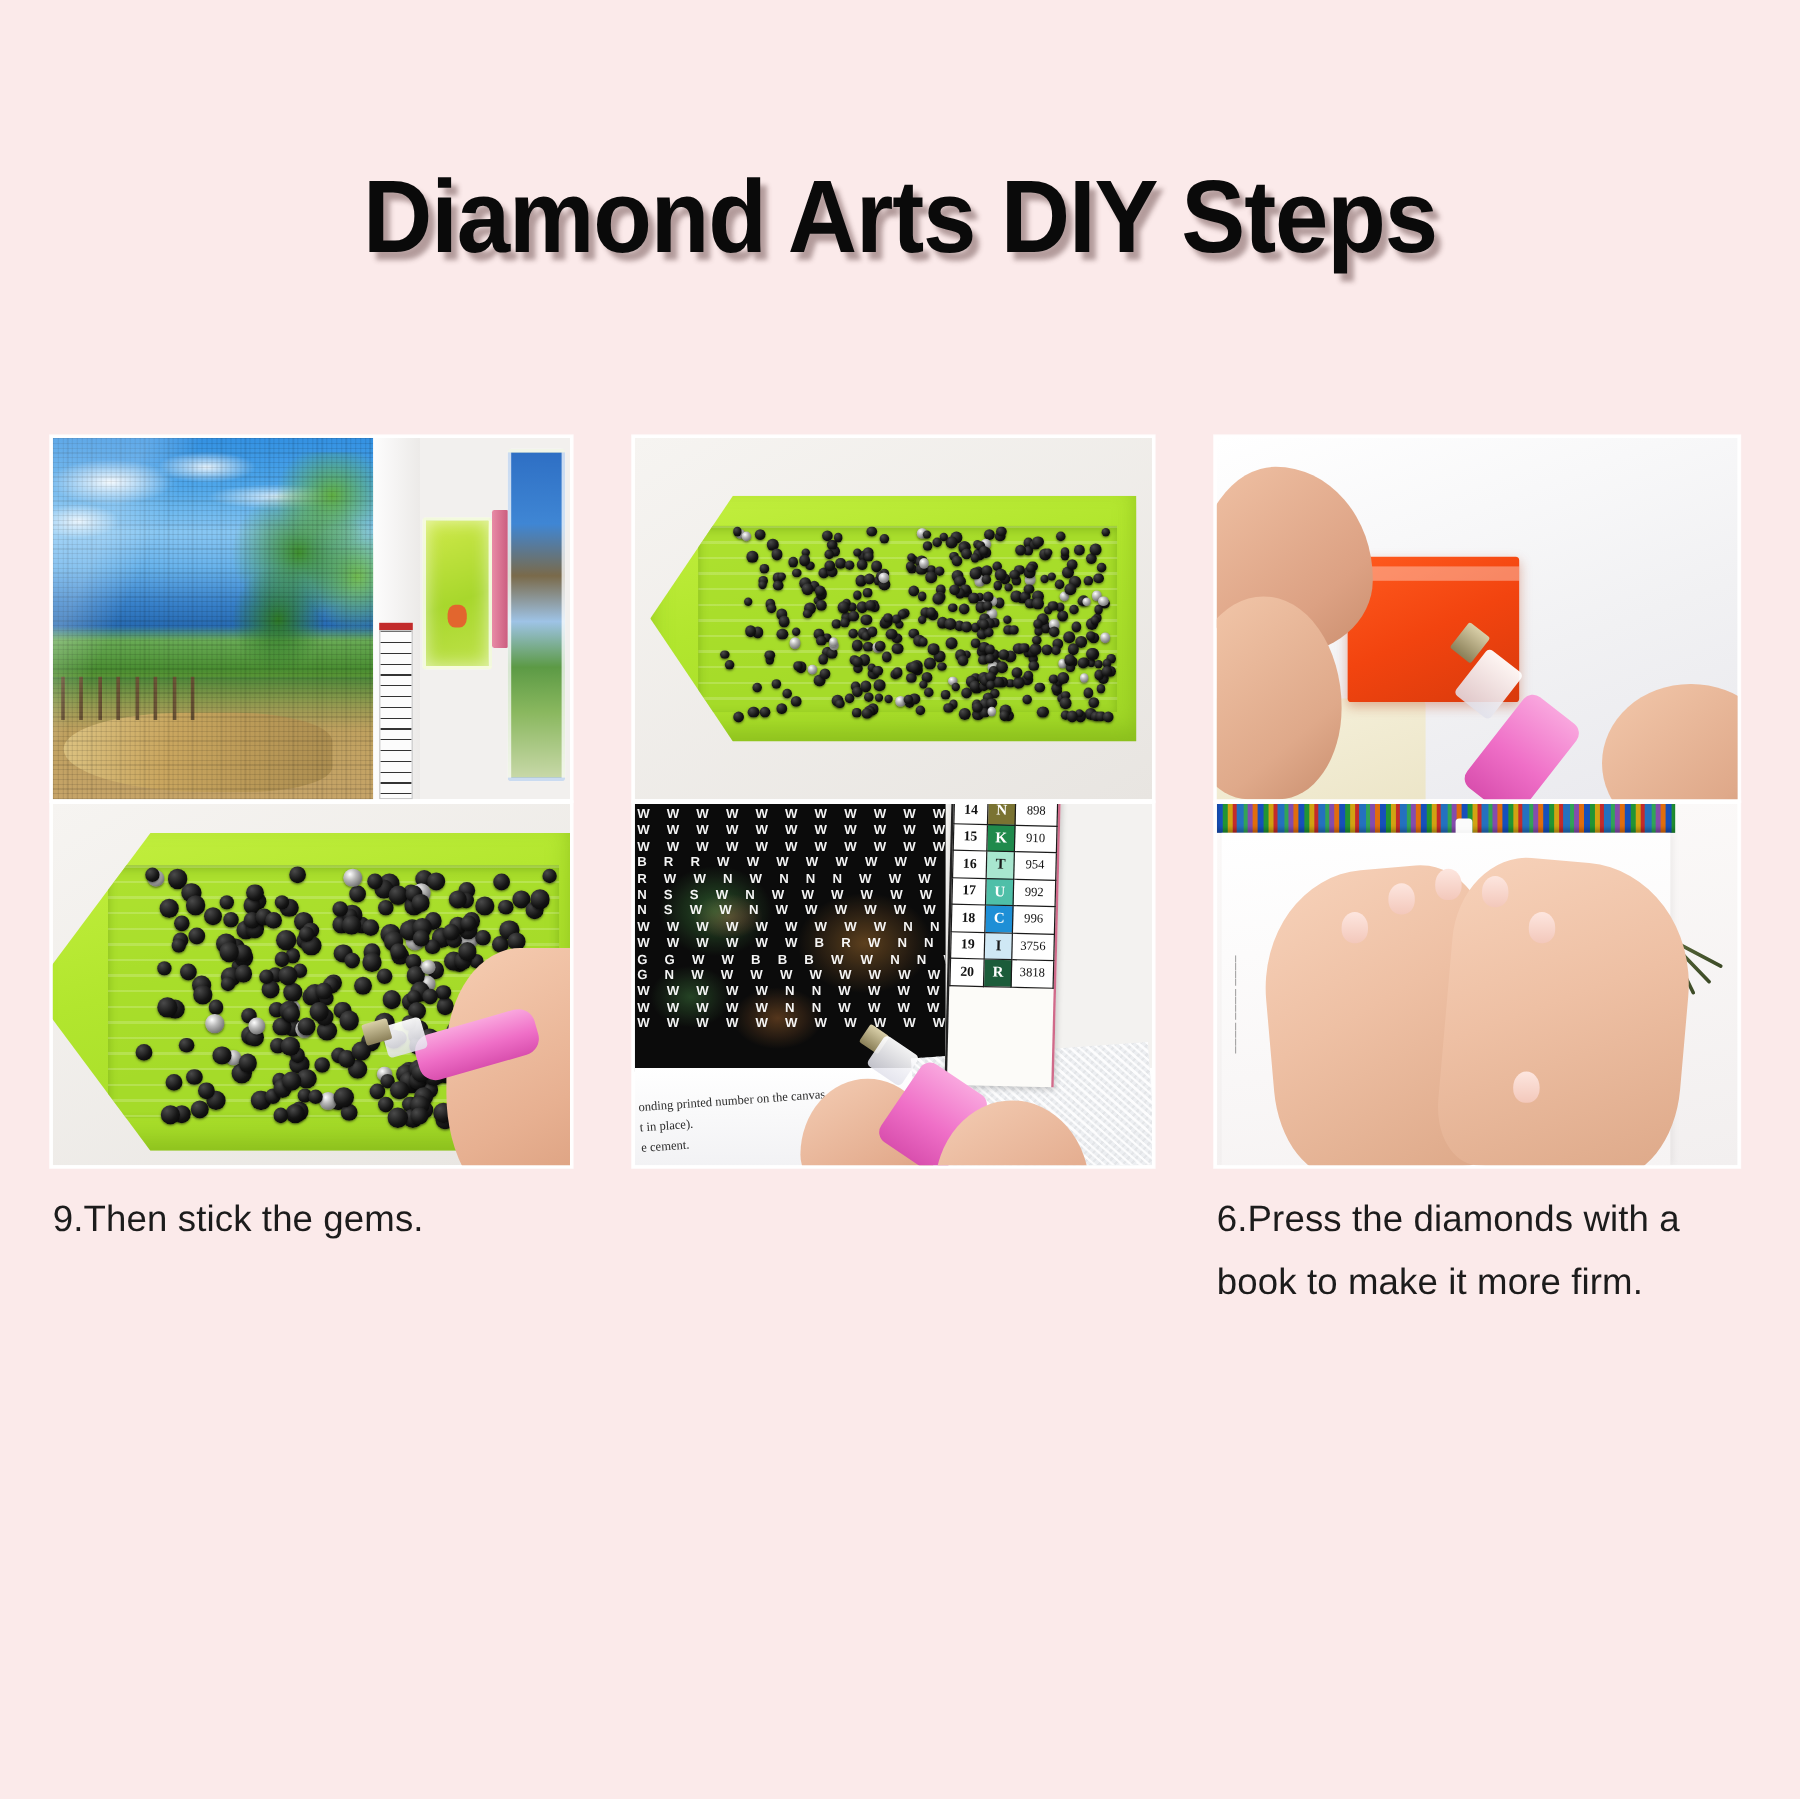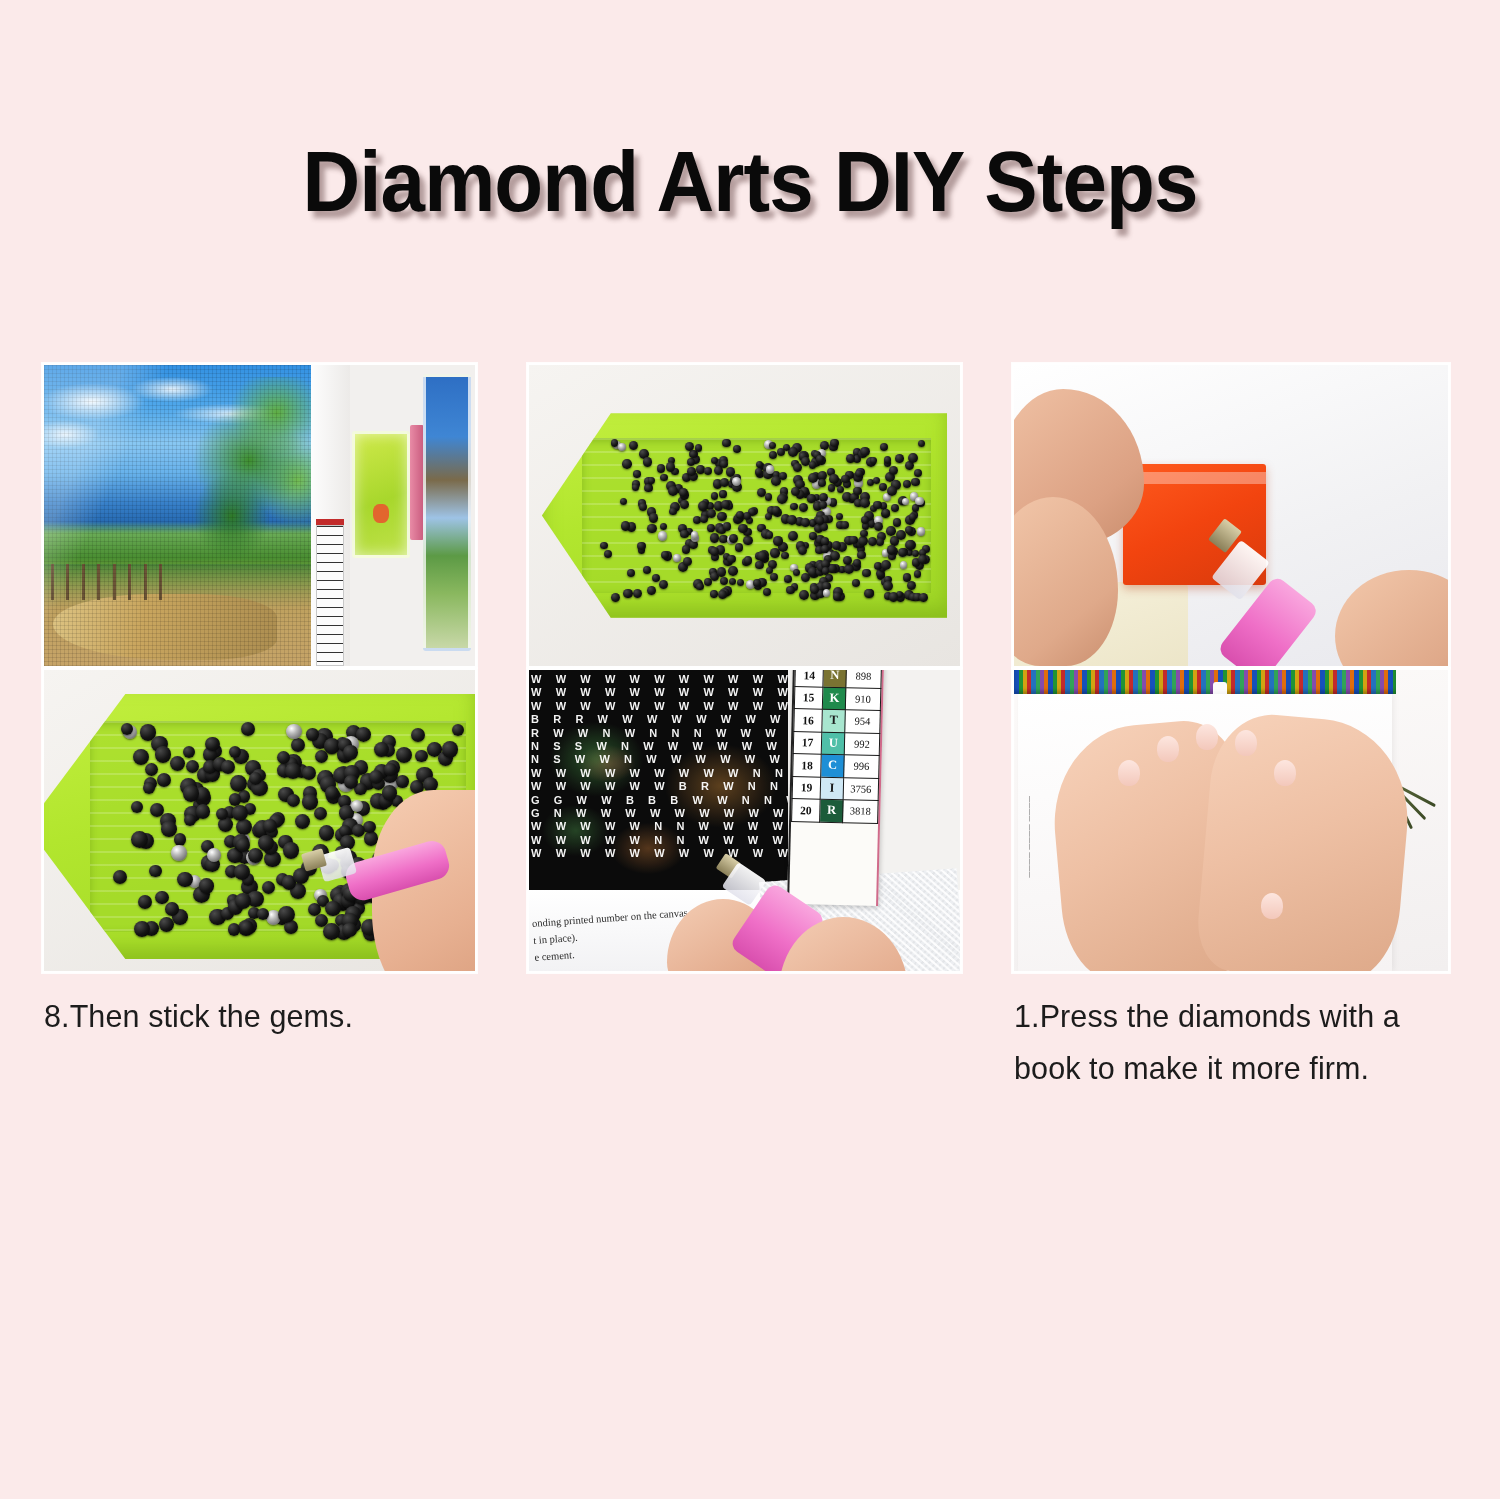--- a/index.html
+++ b/index.html
@@ -1148,21 +1148,21 @@
               <div class="gem" style="left: 93.3716%; top: 70.4831%; width: 14.1675px; height: 14.1675px;"></div>
               <div class="gem" style="left: 70.638%; top: 72.4986%; width: 15.8657px; height: 15.8657px;"></div>
               <div class="gem" style="left: 23.9161%; top: 85.7487%; width: 15.8148px; height: 15.8148px;"></div>
             </div>
         </div>
         <div class="hand" style="right:-10%; top:40%; width:34%; height:72%; border-radius:42% 30% 30% 40% / 40% 30% 34% 44%;"></div>
         <div class="pen-pink" style="right:6%; top:60%; width:24%; height:13%; transform:rotate(-16deg); border-radius:14px;"></div>
         <div class="pen-clear" style="right:28%; top:60%; width:8%; height:9%; transform:rotate(-16deg);"></div>
         <div class="pen-tip" style="right:35%; top:60%; width:5%; height:6%; transform:rotate(-16deg);"></div>
       </div>
-      <div class="caption">8.Then stick the gems.</div>
+      <div class="caption">9.Then stick the gems.</div>
     </div>
 
     <div class="cell spacer" style="grid-row:3; grid-column:2;"></div>
 
     <div class="cell row2" style="grid-row:3; grid-column:3;">
       <div class="photo">
         <div class="p5-bg"></div>
         <div class="p5-canvas">
           <div class="letters" id="letters">W W W W W W W W W W W W W W W
 W W W W W W W W W W W W W W W
@@ -1257,17 +1257,17 @@
         <div class="p6-hand left"></div>
         <div class="p6-hand right"></div>
         <div class="p6-nail" style="left:24%; top:30%;"></div>
         <div class="p6-nail" style="left:33%; top:22%;"></div>
         <div class="p6-nail" style="left:42%; top:18%;"></div>
         <div class="p6-nail" style="left:51%; top:20%;"></div>
         <div class="p6-nail" style="left:60%; top:30%;"></div>
         <div class="p6-nail" style="left:57%; top:74%;"></div>
         <div class="p6-side">————  ————  ————</div>
       </div>
-      <div class="caption">1.Press the diamonds with a book to make it more firm.</div>
+      <div class="caption">6.Press the diamonds with a book to make it more firm.</div>
     </div>
 
   </div>
 </div>
 
 </body></html>

